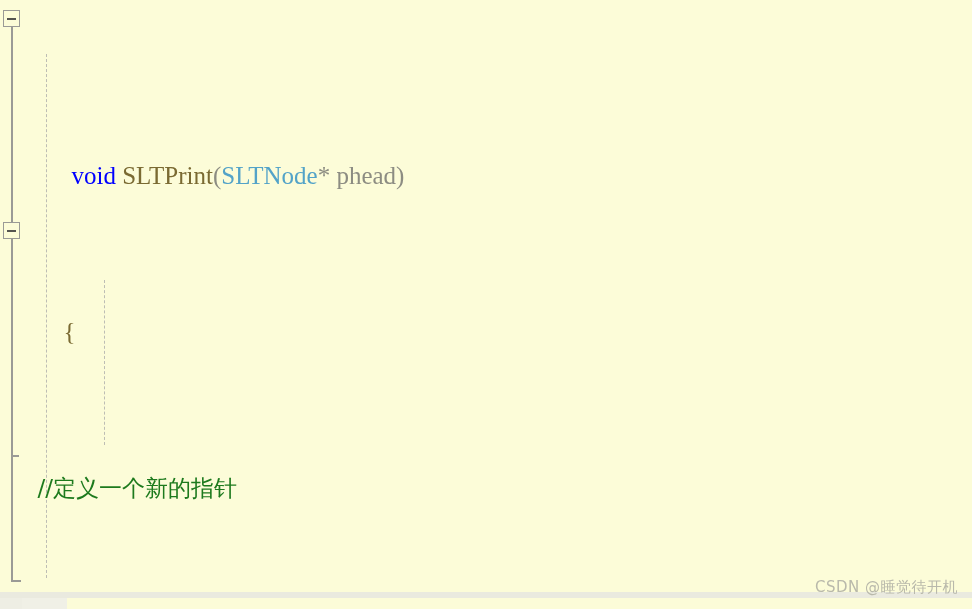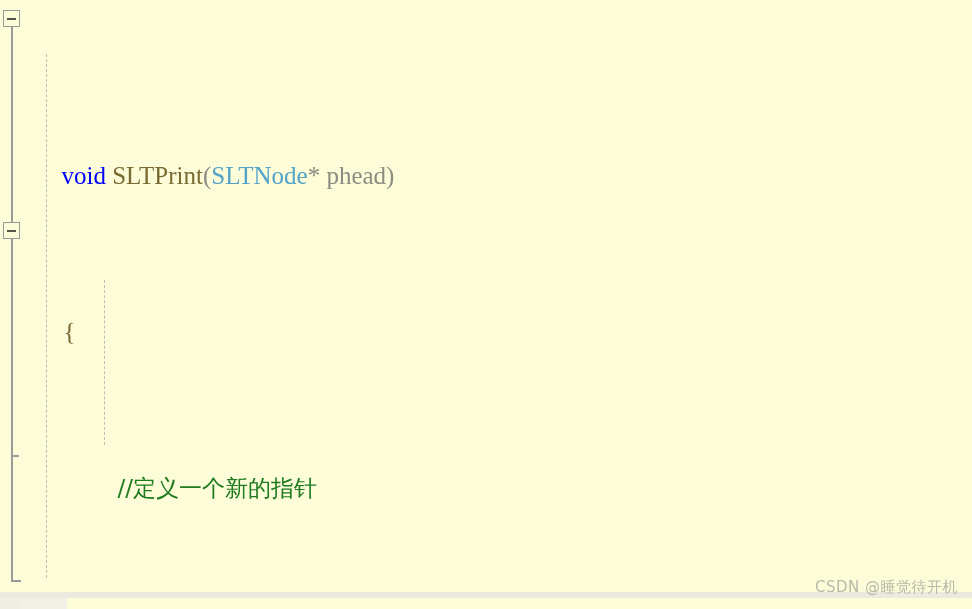--- a/index.html
+++ b/index.html
@@ -167,29 +167,29 @@
   <div class="fold-elbow"></div>
 
   <div class="fold-box fold-box-1"></div>
   <div class="fold-box fold-box-2"></div>
 
   <div class="indent-guide ig-1"></div>
   <div class="indent-guide ig-2"></div>
 
   <div class="code">
 
-    <div class="line" style="padding-left:24px;">
+    <div class="line" style="padding-left:34px;">
       <span class="t-kw">void</span><span class="t-plain"> </span><span class="t-fn">SLTPrint</span><span class="t-plain">(</span><span class="t-type">SLTNode</span><span class="t-plain">* </span><span class="t-var">phead</span><span class="t-plain">)</span>
     </div>
 
     <div class="line" style="padding-left:26px;">
       <span class="t-brace">{</span>
     </div>
 
-    <div class="line" style="padding-left:80px;">
+    <div class="line" style="">
       <span class="t-comment cjk">//定义一个新的指针</span>
     </div>
 
     <div class="line" style="padding-left:80px;">
       
     </div>
 
     
 
     

